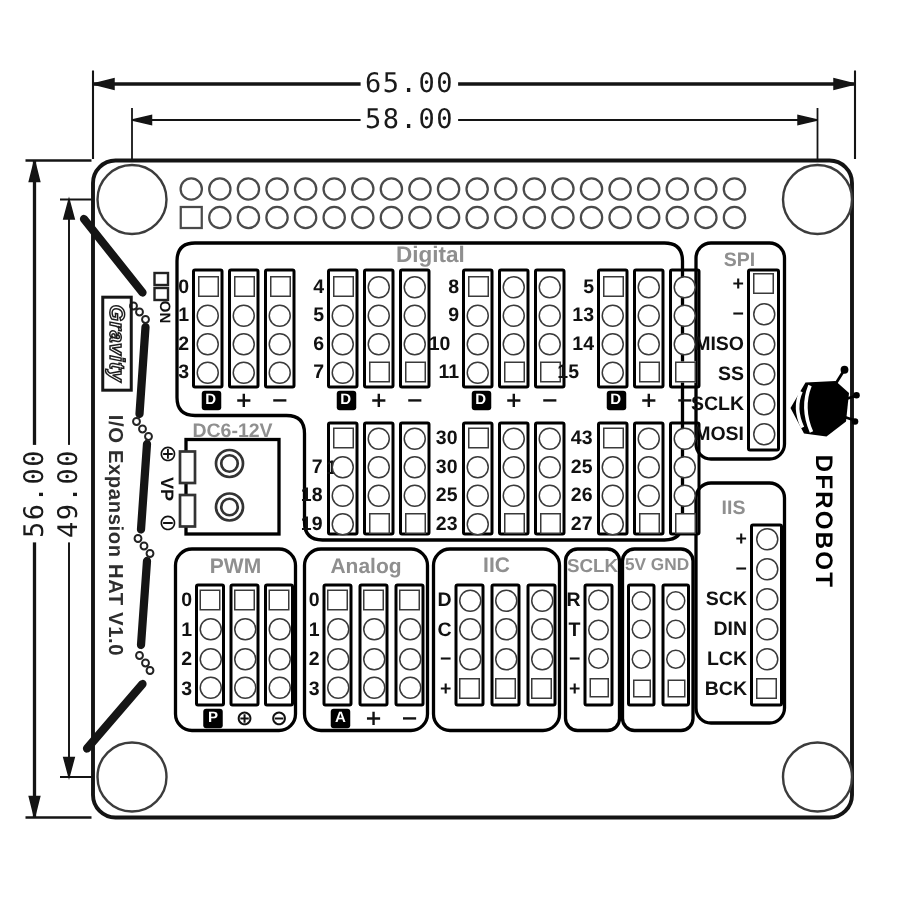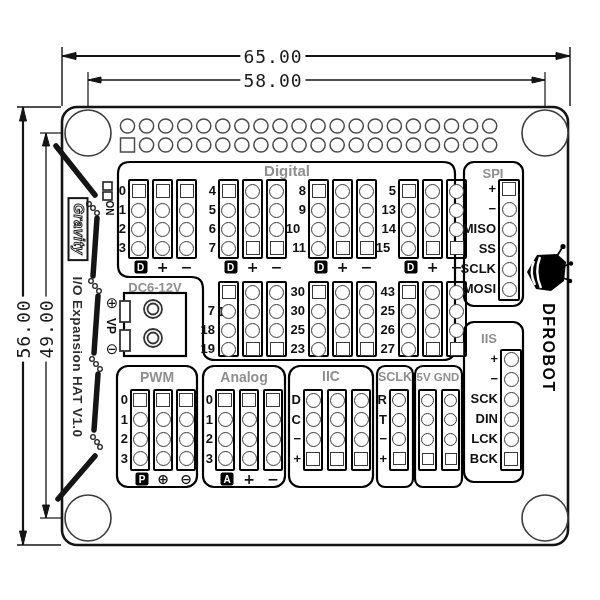--- a/index.html
+++ b/index.html
@@ -280,21 +280,21 @@
         <div class="pin-c" style="left: 425px; top: 202.5px; width: 15px; height: 15px;"></div>
         <div class="pin-c" style="left: 449px; top: 202.5px; width: 15px; height: 15px;"></div>
         <div class="rowlabel" style="left: 370px; top: 202px; width: 26px;">13</div>
         <div class="pin-c" style="left: 401px; top: 221.5px; width: 15px; height: 15px;"></div>
         <div class="pin-c" style="left: 425px; top: 221.5px; width: 15px; height: 15px;"></div>
         <div class="pin-c" style="left: 449px; top: 221.5px; width: 15px; height: 15px;"></div>
         <div class="rowlabel" style="left: 370px; top: 221px; width: 26px;">14</div>
         <div class="pin-c" style="left: 401px; top: 240.5px; width: 15px; height: 15px;"></div>
         <div class="pin-s" style="left: 425.5px; top: 241px; width: 14px; height: 14px;"></div>
         <div class="pin-s" style="left: 449.5px; top: 241px; width: 14px; height: 14px;"></div>
-        <div class="rowlabel" style="left: 370px; top: 240px; width: 26px; text-align: center;">15</div>
+        <div class="rowlabel" style="left: 360px; top: 240px; width: 26px;">15</div>
         <div class="blackbox" style="left: 410.5px; top: 267px;">D</div>
         <div class="flabel" style="left: 432.5px; top: 267px;">+</div>
         <div class="flabel" style="left: 456.5px; top: 267px;">−</div>
         <div class="pincol" style="left: 218px; top: 281px; width: 21px; height: 76px;"></div>
         <div class="pincol" style="left: 242px; top: 281px; width: 21px; height: 76px;"></div>
         <div class="pincol" style="left: 266px; top: 281px; width: 21px; height: 76px;"></div>
         <div class="pin-s" style="left: 221.5px; top: 285px; width: 14px; height: 14px;"></div>
         <div class="pin-c" style="left: 245px; top: 284.5px; width: 15px; height: 15px;"></div>
         <div class="pin-c" style="left: 269px; top: 284.5px; width: 15px; height: 15px;"></div>
         <div class="rowlabel" style="left: 206px; top: 284px; width: 26px; margin-top: 20px;">16</div>

